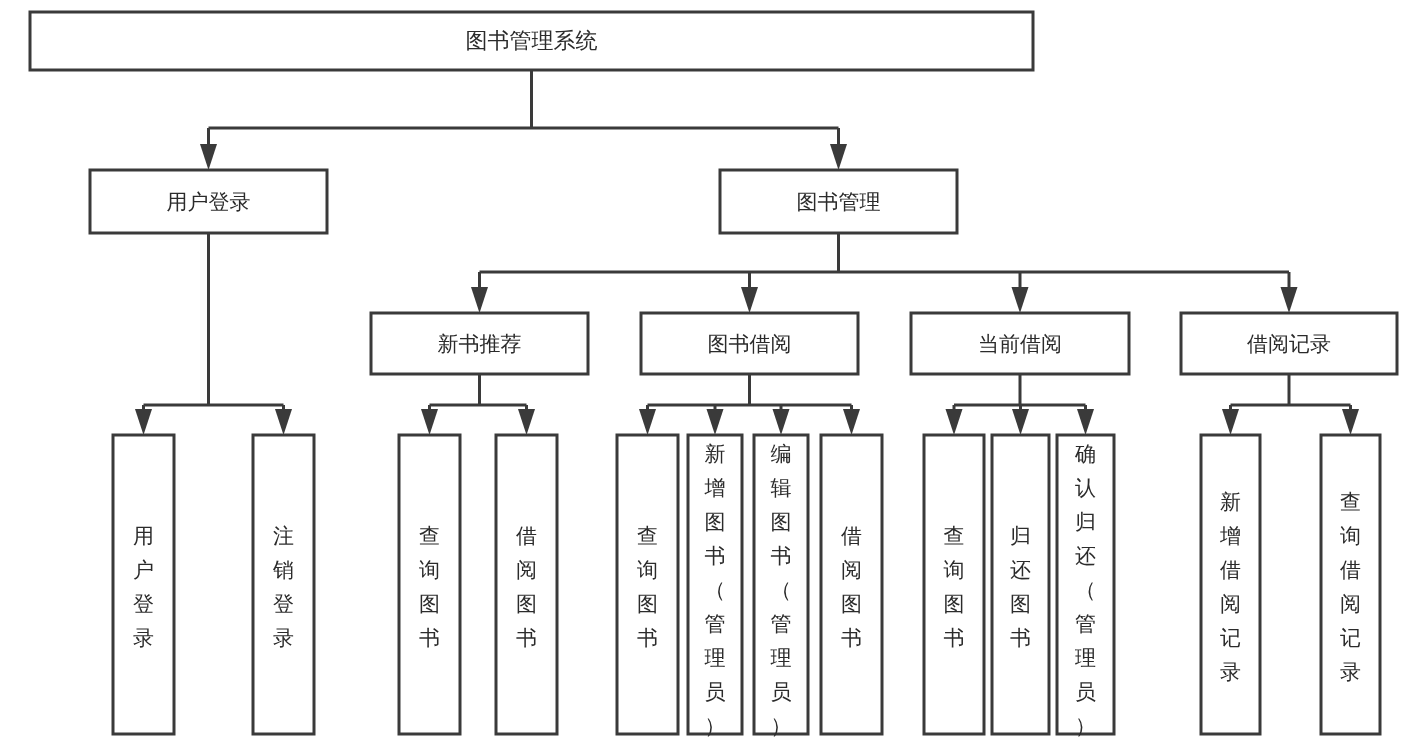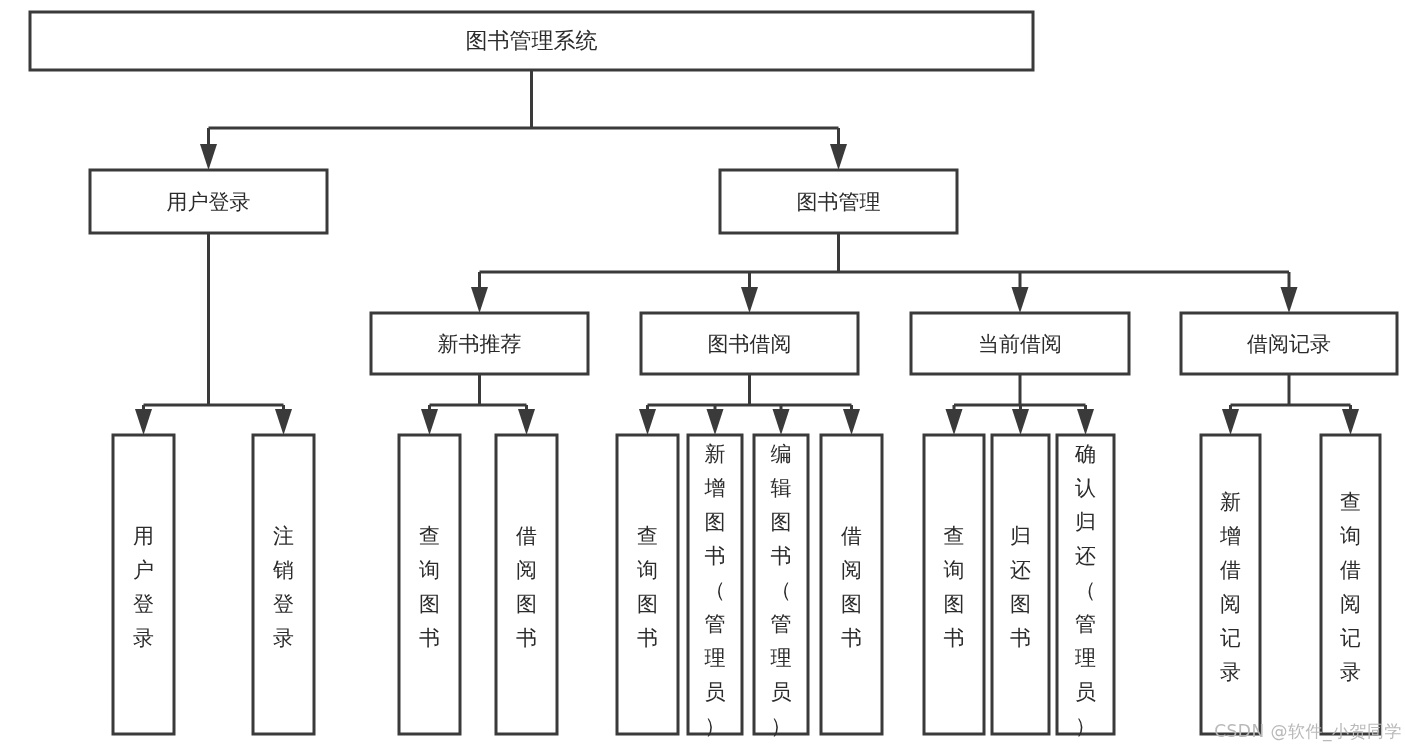--- a/index.html
+++ b/index.html
@@ -224,14 +224,13 @@
         <g>
           <rect class="node-box leaf" x="1192" y="435" width="59" height="299"></rect>
           <text class="leaf-label" x="1221.5" y="509.02"><tspan x="1221.5" dy="0">新</tspan><tspan x="1221.5" dy="34">增</tspan><tspan x="1221.5" dy="34">借</tspan><tspan x="1221.5" dy="34">阅</tspan><tspan x="1221.5" dy="34">记</tspan><tspan x="1221.5" dy="34">录</tspan></text>
         </g>
         <g>
           <rect class="node-box leaf" x="1312" y="435" width="59" height="299"></rect>
           <text class="leaf-label" x="1341.5" y="509.02"><tspan x="1341.5" dy="0">查</tspan><tspan x="1341.5" dy="34">询</tspan><tspan x="1341.5" dy="34">借</tspan><tspan x="1341.5" dy="34">阅</tspan><tspan x="1341.5" dy="34">记</tspan><tspan x="1341.5" dy="34">录</tspan></text>
         </g>
       </g>
   </svg>
-  <div class="watermark">CSDN @软件_小贺同学</div>
 </div>
 
 </body></html>

